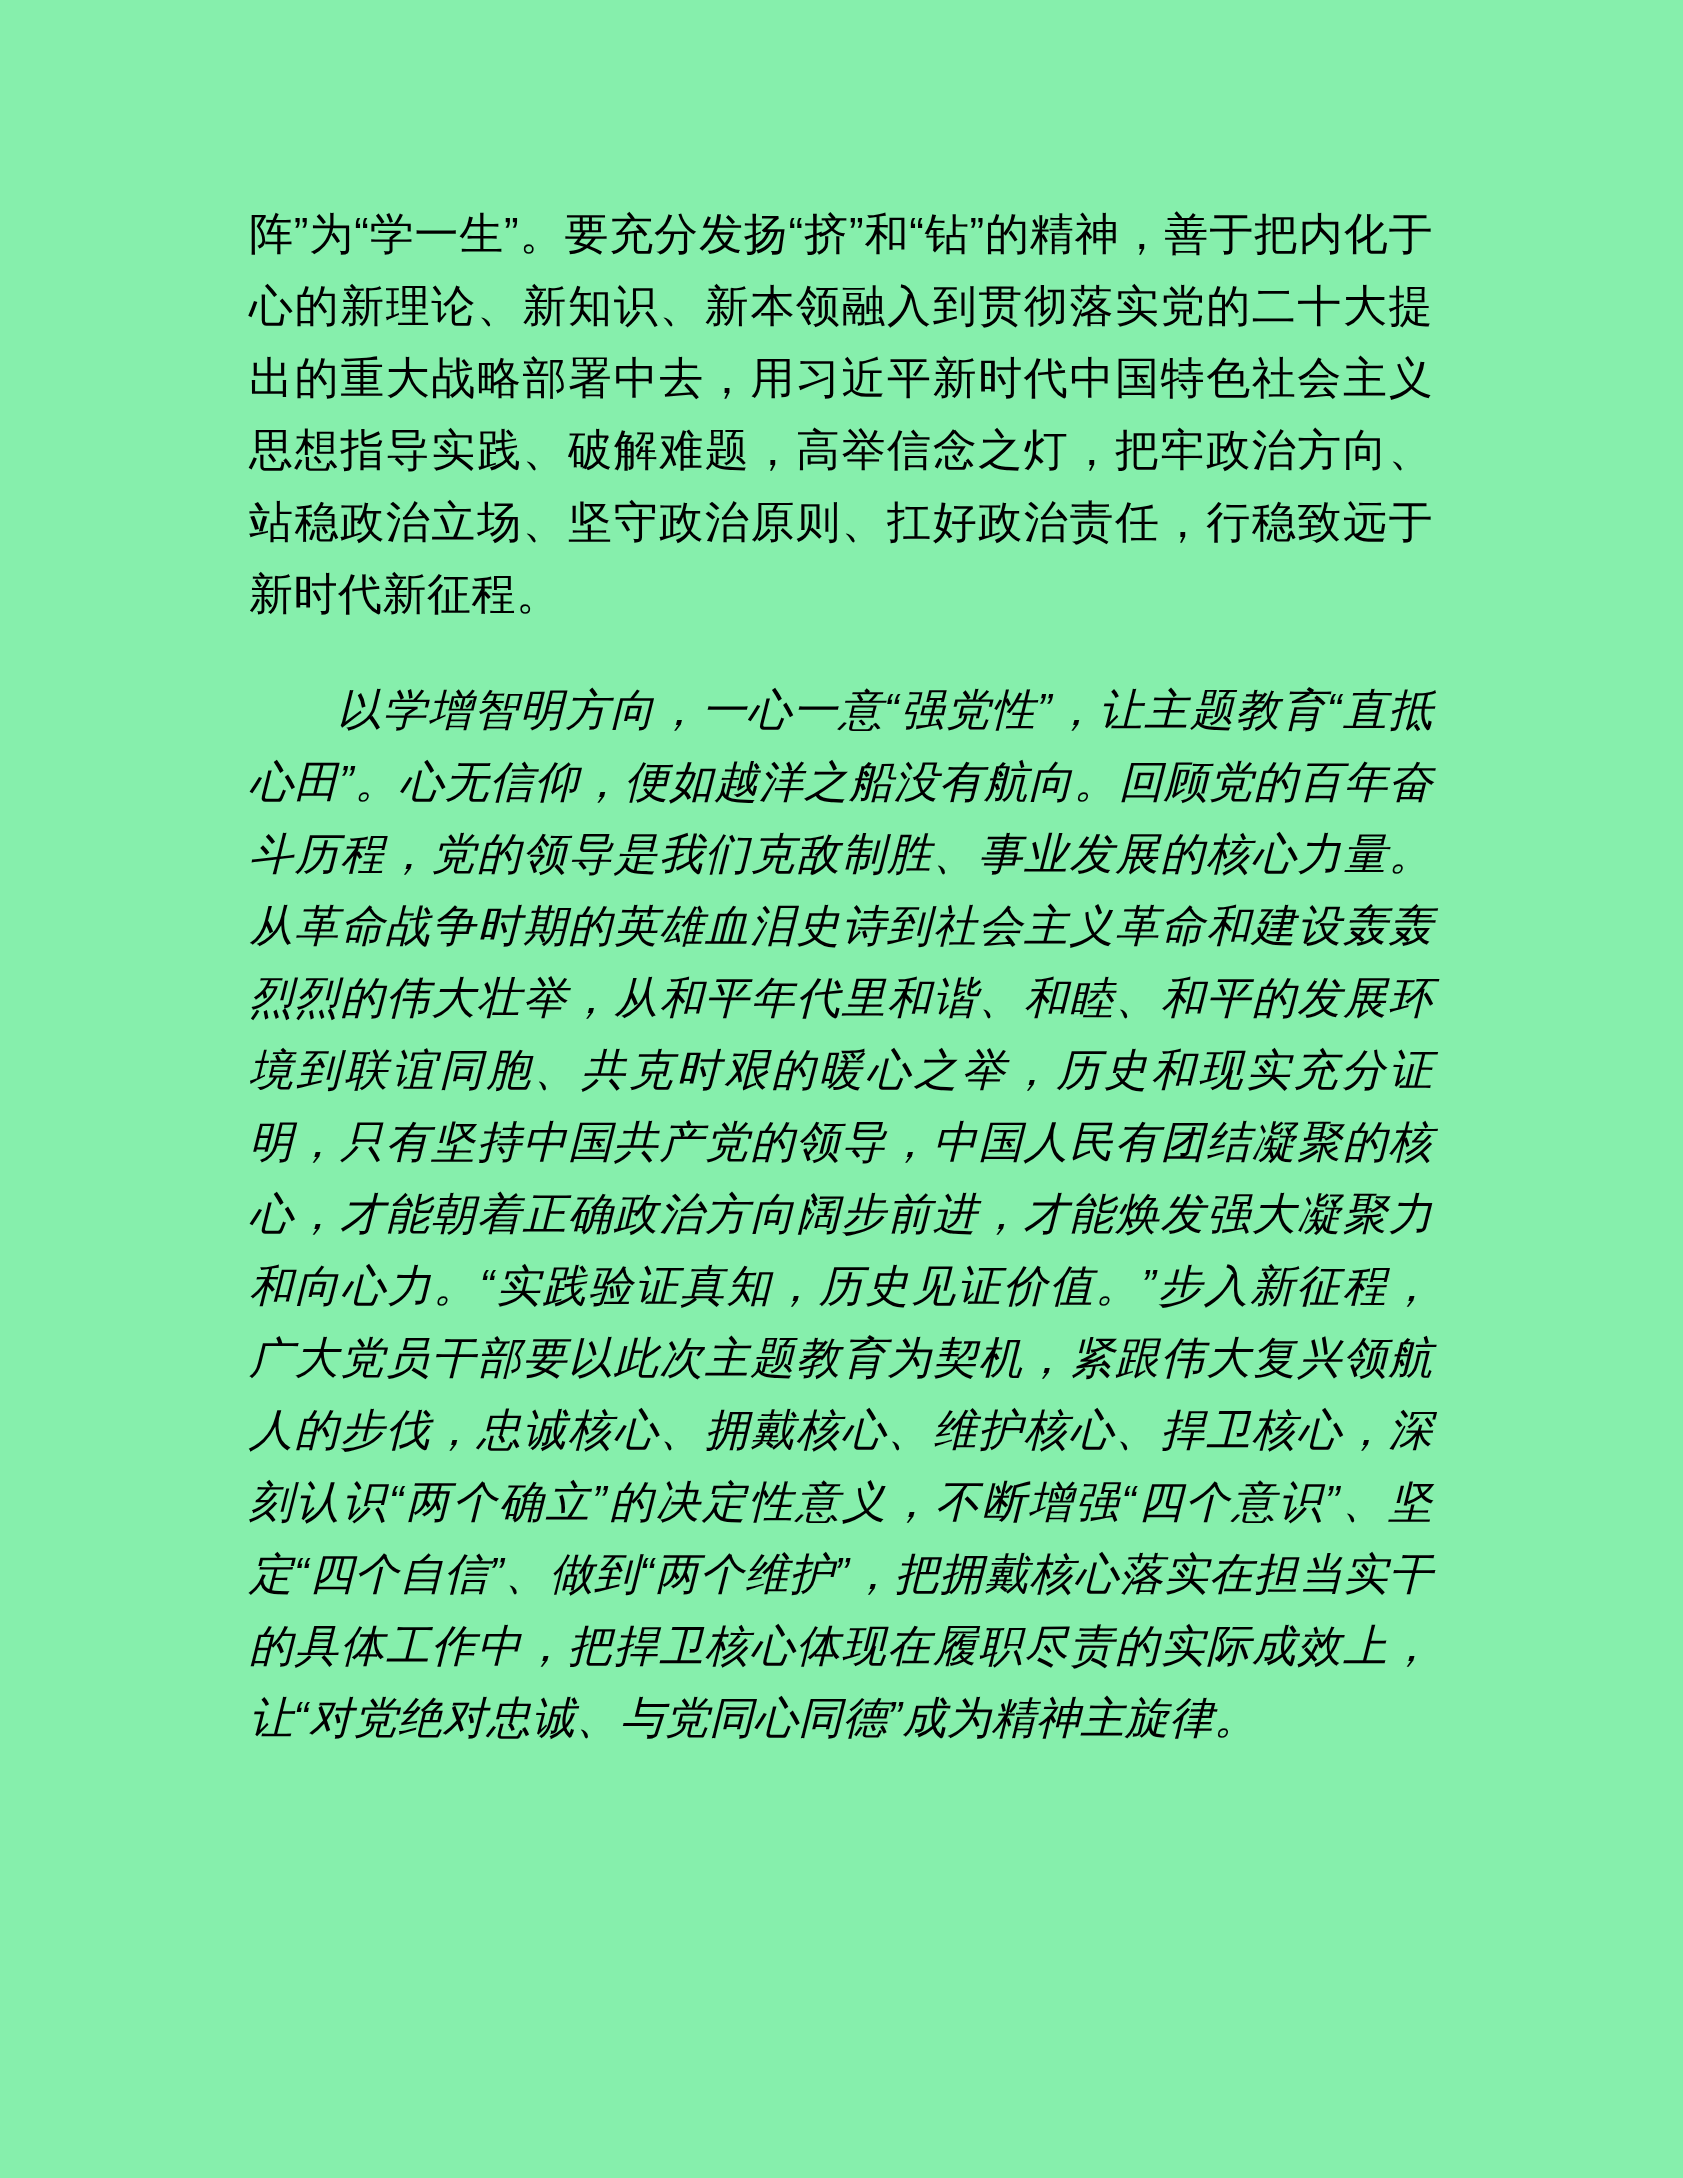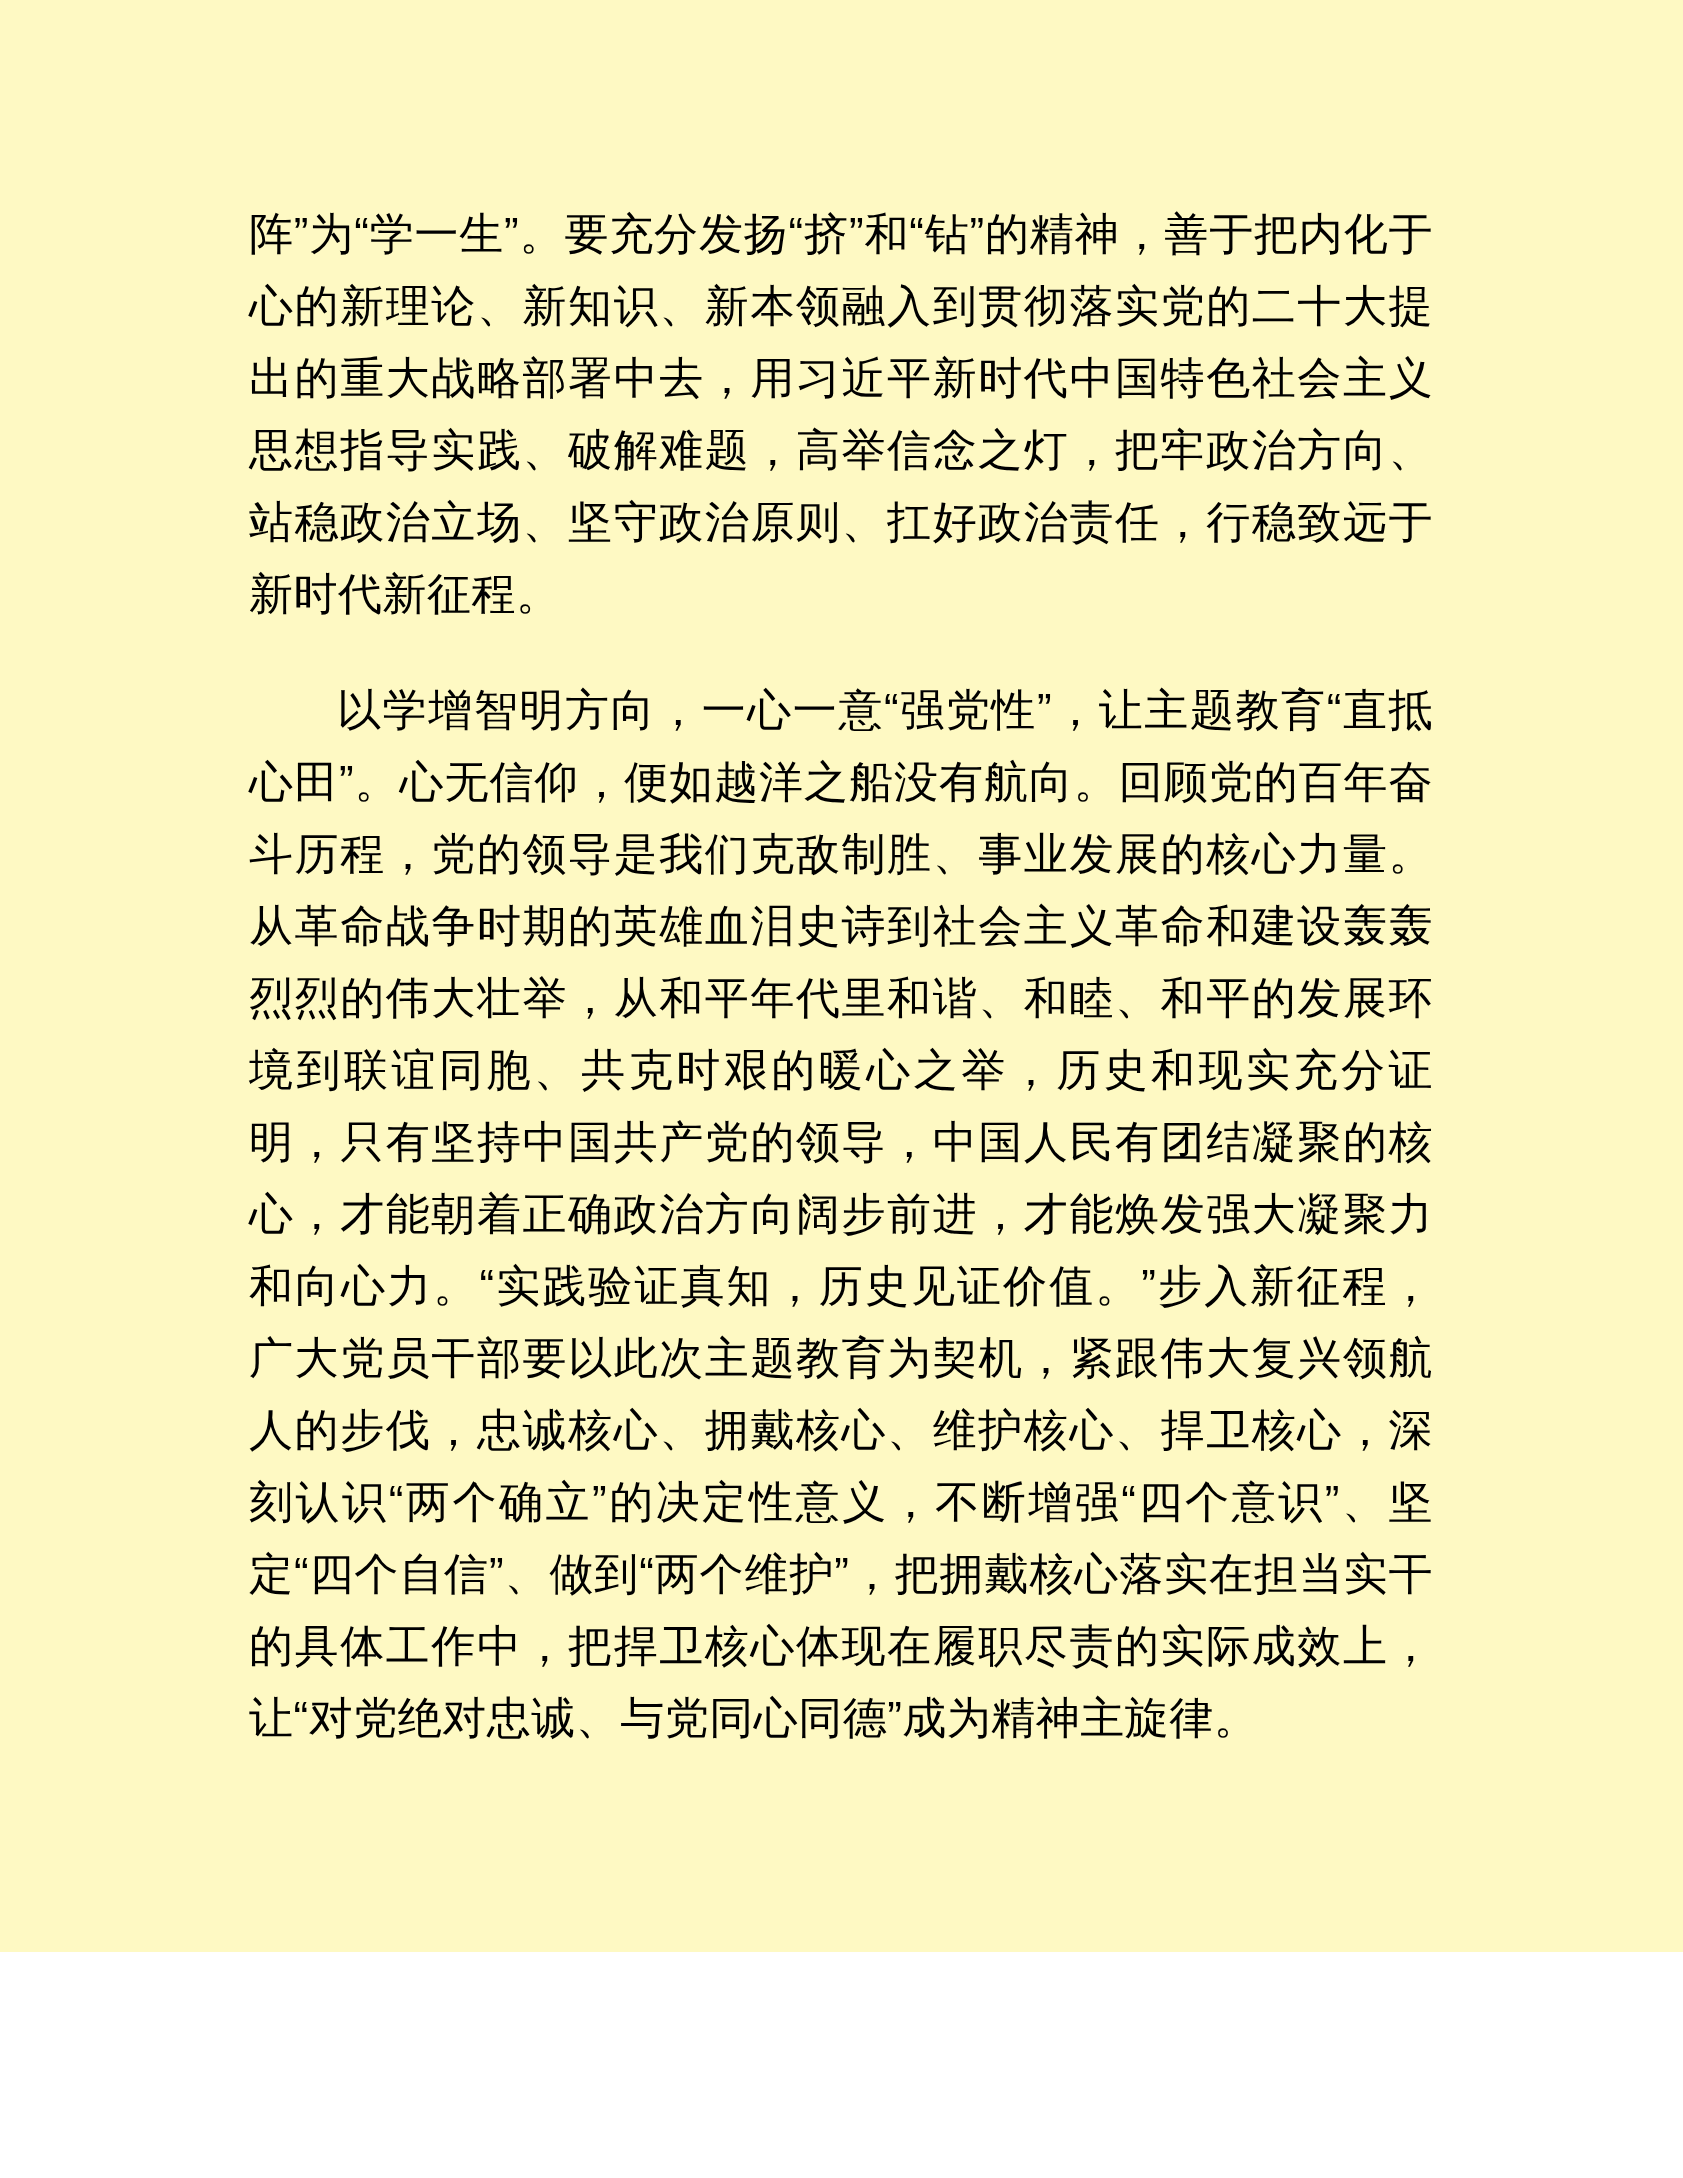--- a/index.html
+++ b/index.html
@@ -3,42 +3,43 @@
 <meta charset="utf-8">
 <style>
   html, body {
     margin: 0;
     padding: 0;
     background: #ffffff;
   }
   .page {
     position: relative;
     width: 1683px;
-    height: 1952px;
-    background: #fef9c3;
+    height: 2178px;
+    background: #86efac;
     overflow: hidden;
   }
   .text-block {
     position: absolute;
     left: 249px;
     top: 198px;
     width: 1184px;
     font-family: "Liberation Sans", "DejaVu Sans", sans-serif;
     font-size: 44px;
     line-height: 72px;
     color: #000000;
     text-align: justify;
     letter-spacing: 0.5px;
   }
   .para {
     margin: 0;
     padding: 0;
   }
   .para + .para {
     margin-top: 44px;
+    font-style: italic;
   }
   .para.indent {
     text-indent: 88px;
   }
 </style>
 </head>
 <body>
 
 <div class="page">
   <div class="text-block">

